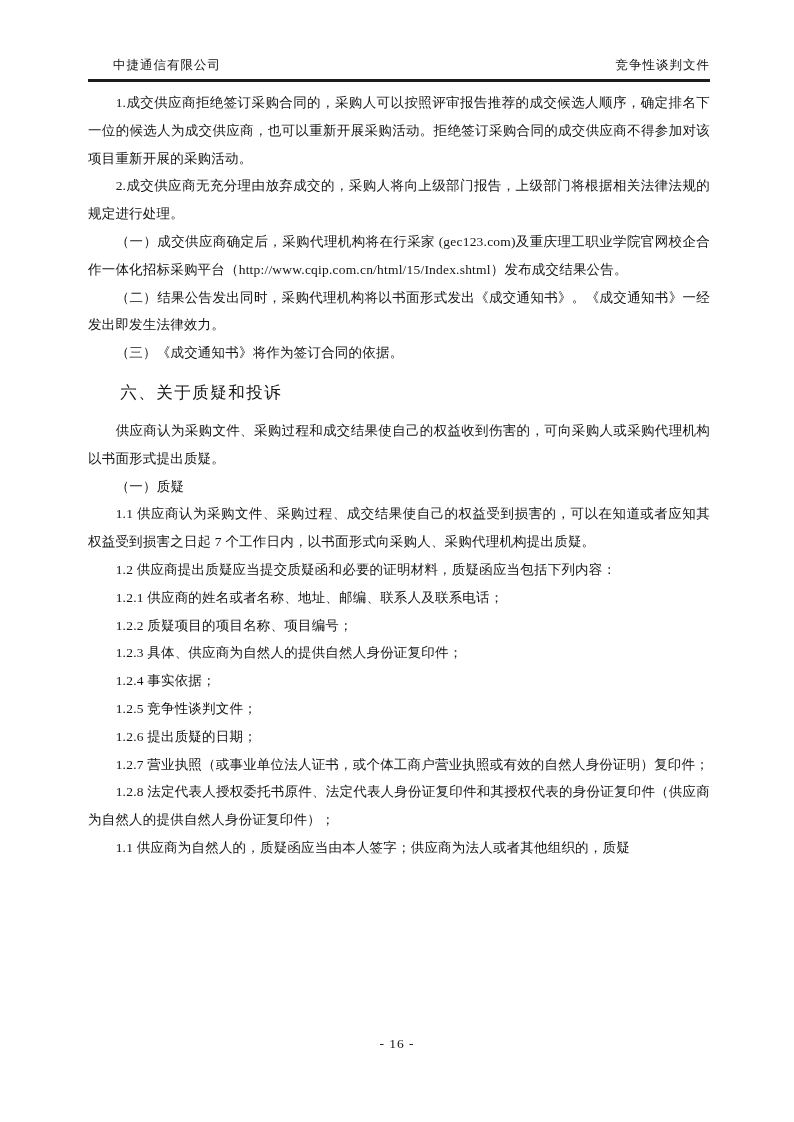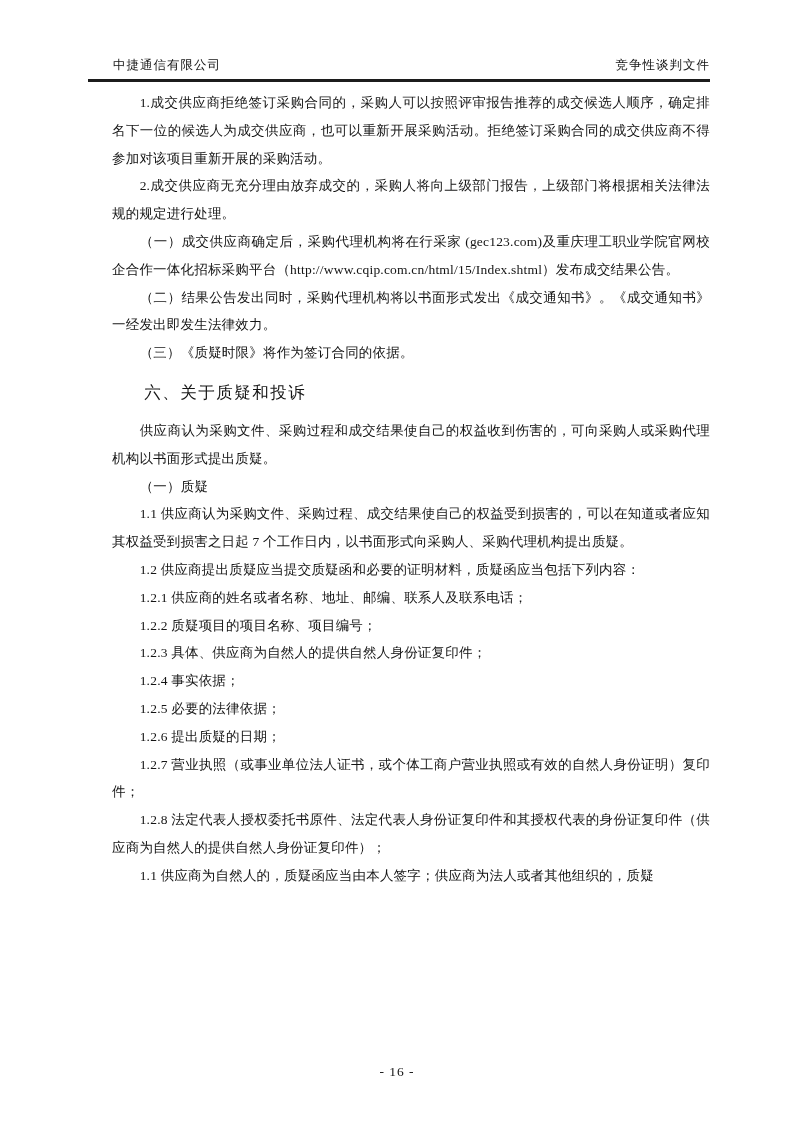--- a/index.html
+++ b/index.html
@@ -30,21 +30,20 @@
   }
   .header-row .company { margin-left: 25px; }
   .header-rule {
     margin-top: 5px;
     height: 2px;
     border-top: 2px solid #1c1c1c;
     border-bottom: 1px solid #1c1c1c;
   }
   .content {
     margin-top: 7px;
-    margin-left: 24px;
   }
   .content p.body {
     font-size: 13.5px;
     line-height: 27.8px;
     text-align: justify;
     text-indent: 2.05em;
     letter-spacing: 0.2px;
   }
   .content p.heading {
     font-size: 16.5px;
@@ -52,21 +51,21 @@
     text-indent: 1.95em;
     font-weight: normal;
     margin-top: 11px;
     margin-bottom: 9px;
     letter-spacing: 1.5px;
   }
   .footer {
     position: absolute;
     left: 0;
     right: 0;
-    top: 1064px;
+    top: 1036px;
     text-align: center;
     font-size: 13.5px;
     letter-spacing: 1px;
   }
 </style>
 </head>
 <body>
 
 <div class="page">
 
@@ -74,31 +73,31 @@
     <span class="company">中捷通信有限公司</span>
     <span class="doctype">竞争性谈判文件</span>
   </div>
   <div class="header-rule"></div>
 
   <div class="content">
     <p class="body">1.成交供应商拒绝签订采购合同的，采购人可以按照评审报告推荐的成交候选人顺序，确定排名下一位的候选人为成交供应商，也可以重新开展采购活动。拒绝签订采购合同的成交供应商不得参加对该项目重新开展的采购活动。</p>
     <p class="body">2.成交供应商无充分理由放弃成交的，采购人将向上级部门报告，上级部门将根据相关法律法规的规定进行处理。</p>
     <p class="body">（一）成交供应商确定后，采购代理机构将在行采家 (gec123.com)及重庆理工职业学院官网校企合作一体化招标采购平台（http://www.cqip.com.cn/html/15/Index.shtml）发布成交结果公告。</p>
     <p class="body">（二）结果公告发出同时，采购代理机构将以书面形式发出《成交通知书》。《成交通知书》一经发出即发生法律效力。</p>
-    <p class="body">（三）《质疑时限》将作为签订合同的依据。</p>
+    <p class="body">（三）《成交通知书》将作为签订合同的依据。</p>
     <p class="heading">六、关于质疑和投诉</p>
     <p class="body">供应商认为采购文件、采购过程和成交结果使自己的权益收到伤害的，可向采购人或采购代理机构以书面形式提出质疑。</p>
     <p class="body">（一）质疑</p>
     <p class="body">1.1 供应商认为采购文件、采购过程、成交结果使自己的权益受到损害的，可以在知道或者应知其权益受到损害之日起 7 个工作日内，以书面形式向采购人、采购代理机构提出质疑。</p>
     <p class="body">1.2 供应商提出质疑应当提交质疑函和必要的证明材料，质疑函应当包括下列内容：</p>
     <p class="body">1.2.1 供应商的姓名或者名称、地址、邮编、联系人及联系电话；</p>
     <p class="body">1.2.2 质疑项目的项目名称、项目编号；</p>
     <p class="body">1.2.3 具体、供应商为自然人的提供自然人身份证复印件；</p>
     <p class="body">1.2.4 事实依据；</p>
-    <p class="body">1.2.5 必要的法律依据；</p>
+    <p class="body">1.2.5 竞争性谈判文件；</p>
     <p class="body">1.2.6 提出质疑的日期；</p>
     <p class="body">1.2.7 营业执照（或事业单位法人证书，或个体工商户营业执照或有效的自然人身份证明）复印件；</p>
     <p class="body">1.2.8 法定代表人授权委托书原件、法定代表人身份证复印件和其授权代表的身份证复印件（供应商为自然人的提供自然人身份证复印件）；</p>
     <p class="body">1.1 供应商为自然人的，质疑函应当由本人签字；供应商为法人或者其他组织的，质疑</p>
   </div>
 
   <div class="footer">
     <span>- 16 -</span>
   </div>
 

